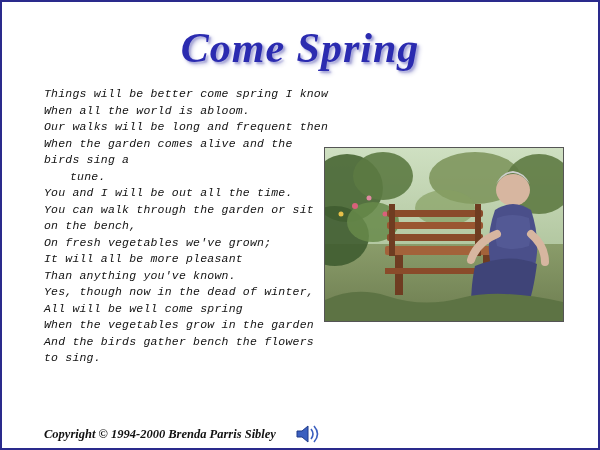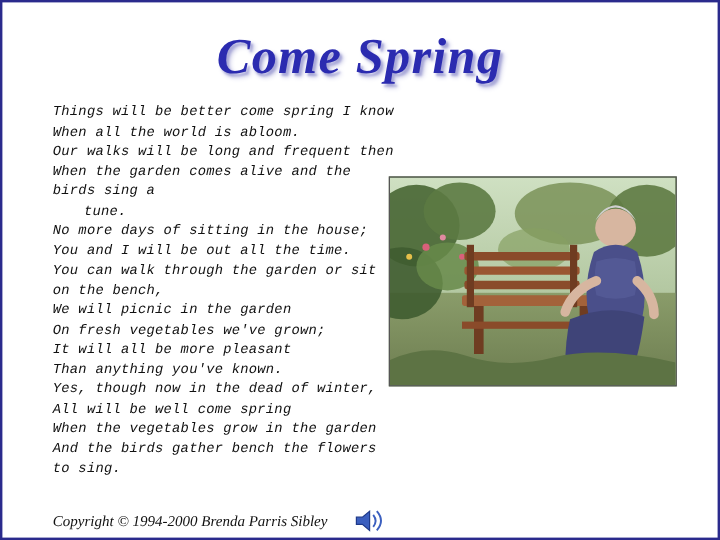--- a/index.html
+++ b/index.html
@@ -67,20 +67,21 @@
   }
   .photo svg { display: block; }
   .copyright {
     position: absolute;
     left: 42px;
     top: 425px;
     font-family: "Liberation Serif", serif;
     font-style: italic;
     font-size: 12.5px;
     color: #111111;
+    font-weight: bold;
   }
   .sound {
     position: absolute;
     left: 292px;
     top: 421px;
     width: 26px;
     height: 22px;
   }
 </style>
 </head>
@@ -89,24 +90,22 @@
 <div class="page">
 
   <div class="title">Come Spring</div>
 
   <div class="poem">
     <div class="line">Things will be better come spring I know</div>
     <div class="line">When all the world is abloom.</div>
     <div class="line">Our walks will be long and frequent then</div>
     <div class="line">When the garden comes alive and the birds sing a</div>
     <div class="line indent">tune.</div>
-    <div class="line">No more days of sitting in the house;</div>
     <div class="line">You and I will be out all the time.</div>
     <div class="line">You can walk through the garden or sit on the bench,</div>
-    <div class="line">We will picnic in the garden</div>
     <div class="line">On fresh vegetables we've grown;</div>
     <div class="line">It will all be more pleasant</div>
     <div class="line">Than anything you've known.</div>
     <div class="line">Yes, though now in the dead of winter,</div>
     <div class="line">All will be well come spring</div>
     <div class="line">When the vegetables grow in the garden</div>
     <div class="line">And the birds gather bench the flowers to sing.</div>
   </div>
 
   <div class="photo">

